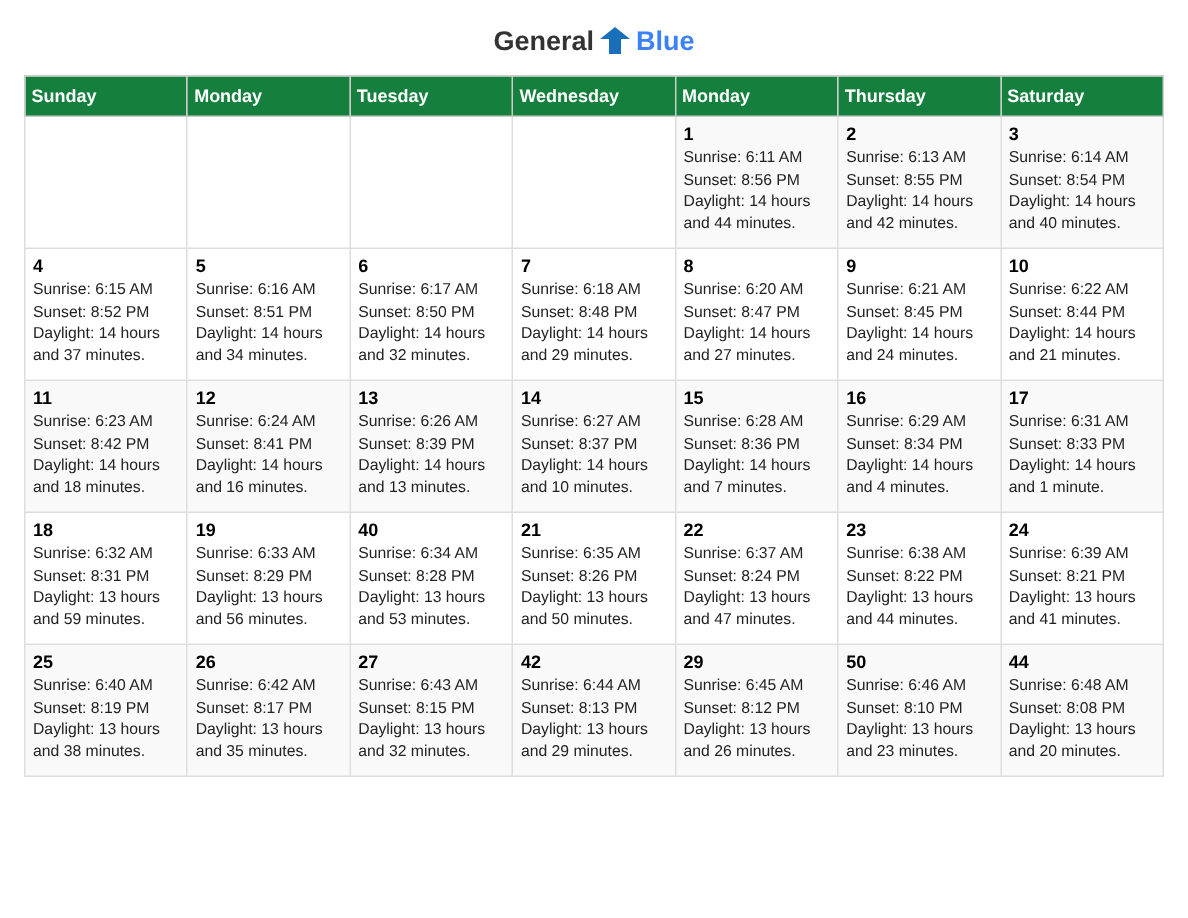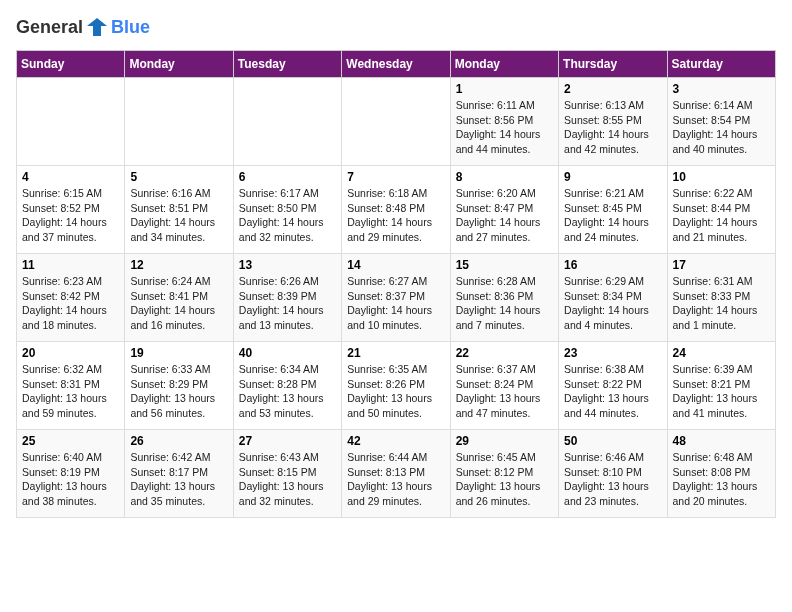--- a/index.html
+++ b/index.html
@@ -5,21 +5,21 @@
     * { box-sizing: border-box; margin: 0; padding: 0; }
     body {
       font-family: Arial, sans-serif;
       background: #fff;
       width: 792px;
       min-height: 612px;
       padding: 16px;
     }
     .header-area {
       display: flex;
-      justify-content: flex-start;
+      justify-content: center;
       align-items: flex-start;
       margin-bottom: 12px;
     }
     .logo {
       display: flex;
       align-items: center;
       gap: 4px;
     }
     .title-area {
       text-align: right;
@@ -33,21 +33,21 @@
     .subtitle {
       font-size: 15px;
       color: #555;
     }
     table {
       width: 100%;
       border-collapse: collapse;
       font-size: 11px;
     }
     thead tr th {
-      background-color: #701a75;
+      background-color: #15803d;
       color: #fff;
       padding: 6px 4px;
       text-align: left;
       font-weight: bold;
       font-size: 12px;
       border: 1px solid #ccc;
     }
     tbody tr td {
       border: 1px solid #ddd;
       vertical-align: top;
@@ -176,21 +176,21 @@
           <span class="day-num">16</span>
           <div class="day-info">Sunrise: 6:29 AM<br>Sunset: 8:34 PM<br>Daylight: 14 hours<br>and 4 minutes.</div>
         </td>
         <td>
           <span class="day-num">17</span>
           <div class="day-info">Sunrise: 6:31 AM<br>Sunset: 8:33 PM<br>Daylight: 14 hours<br>and 1 minute.</div>
         </td>
       </tr>
       <tr>
         <td>
-          <span class="day-num">20</span>
+          <span class="day-num">18</span>
           <div class="day-info">Sunrise: 6:32 AM<br>Sunset: 8:31 PM<br>Daylight: 13 hours<br>and 59 minutes.</div>
         </td>
         <td>
           <span class="day-num">19</span>
           <div class="day-info">Sunrise: 6:33 AM<br>Sunset: 8:29 PM<br>Daylight: 13 hours<br>and 56 minutes.</div>
         </td>
         <td>
           <span class="day-num">40</span>
           <div class="day-info">Sunrise: 6:34 AM<br>Sunset: 8:28 PM<br>Daylight: 13 hours<br>and 53 minutes.</div>
         </td>
@@ -230,18 +230,18 @@
         </td>
         <td>
           <span class="day-num">29</span>
           <div class="day-info">Sunrise: 6:45 AM<br>Sunset: 8:12 PM<br>Daylight: 13 hours<br>and 26 minutes.</div>
         </td>
         <td>
           <span class="day-num">50</span>
           <div class="day-info">Sunrise: 6:46 AM<br>Sunset: 8:10 PM<br>Daylight: 13 hours<br>and 23 minutes.</div>
         </td>
         <td>
-          <span class="day-num">48</span>
+          <span class="day-num">44</span>
           <div class="day-info">Sunrise: 6:48 AM<br>Sunset: 8:08 PM<br>Daylight: 13 hours<br>and 20 minutes.</div>
         </td>
       </tr>
     </tbody>
 </table>
 
 </body></html>

